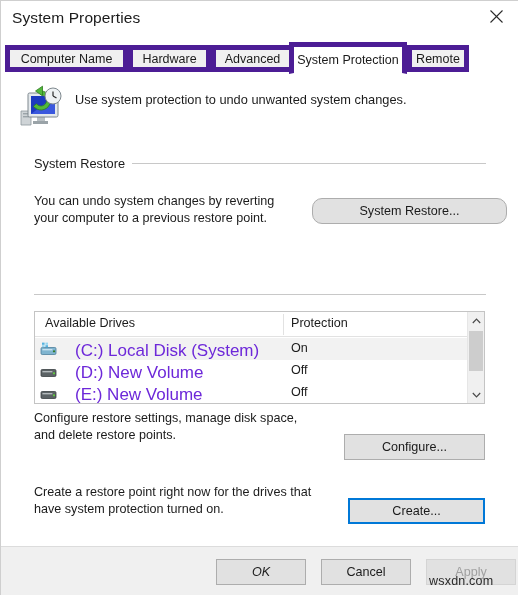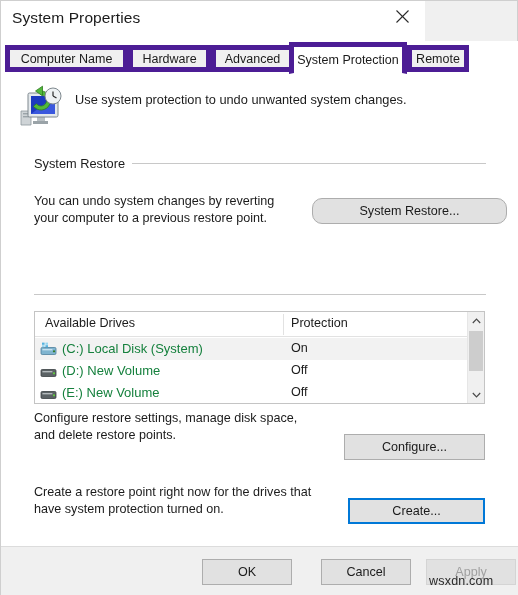--- a/index.html
+++ b/index.html
@@ -25,21 +25,21 @@
     height: 595px;
     background: #f0f0f0;
     border: 1px solid #cfcfcf;
     box-sizing: border-box;
   }
 
   
   #titlebar {
     position: absolute;
     left: 0; top: 0;
-    width: 424px;
+    width: 518px;
     height: 40px;
     background: #ffffff;
   }
   #title-text {
     position: absolute;
     left: 11px;
     top: 8px;
     font-size: 15.5px;
     color: #1b1b1b;
     letter-spacing: 0.1px;
@@ -204,24 +204,24 @@
   }
   .list-row {
     position: absolute;
     left: 0;
     width: 100%;
     height: 22px;
   }
   .list-row.selected { background: #f2f2f2; }
   .row-drive {
     position: absolute;
-    left: 27px;
+    left: 40px;
     top: 3px;
-    font-size: 13px;
-    color: #15803d;
+    font-size: 17px;
+    color: #6d28d9;
     white-space: nowrap;
   }
   .row-protection {
     position: absolute;
     left: 256px;
     top: 3px;
     font-size: 12.6px;
     color: #1b1b1b;
     white-space: nowrap;
   }
@@ -435,21 +435,21 @@
       <div>Create a restore point right now for the drives that</div>
       <div>have system protection turned on.</div>
     </div>
     <div class="btn focused" style="left:347px; top:422px; width:137px; height:26px;">
       <span>Create...</span>
     </div>
 
   </div>
 
   <div id="footer">
-    <div class="btn" style="left:201px; top:12px; width:90px; height:26px;">
+    <div class="btn" style="left:215px; top:12px; width:90px; height:26px;font-style:italic;">
       <span>OK</span>
     </div>
     <div class="btn" style="left:320px; top:12px; width:90px; height:26px;">
       <span>Cancel</span>
     </div>
     <div class="btn disabled" style="left:425px; top:12px; width:90px; height:26px;">
       <span>Apply</span>
     </div>
   </div>
 

